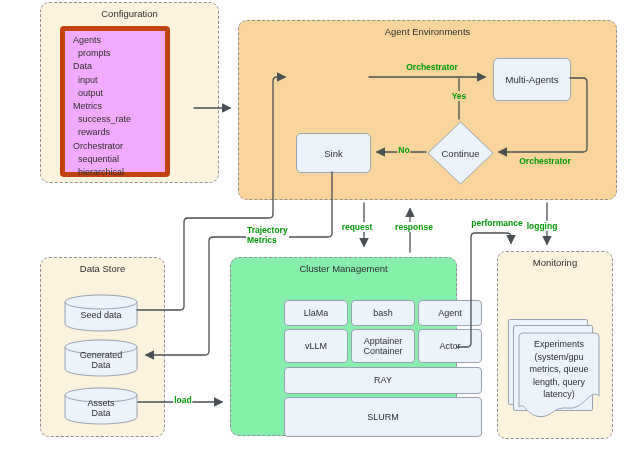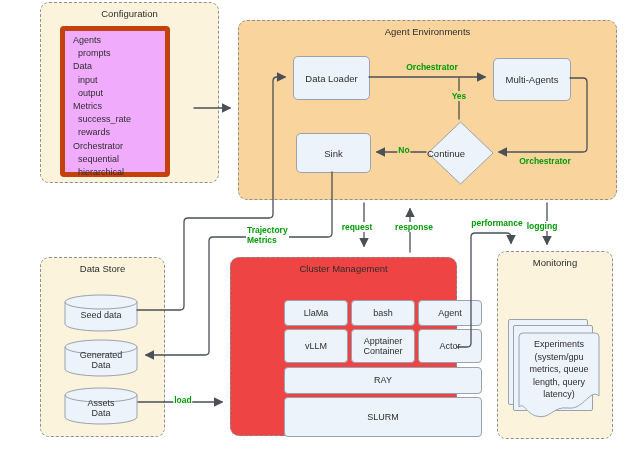--- a/index.html
+++ b/index.html
@@ -3,21 +3,21 @@
 <meta charset="utf-8">
 <style>
   html,body{margin:0;padding:0;background:#ffffff;}
   .canvas{
     position:relative;width:635px;height:458px;background:#ffffff;overflow:hidden;
     font-family:"Liberation Sans","DejaVu Sans",sans-serif;color:#2e2e2e;
   }
   .group{position:absolute;border:1.4px dashed #8f8f8f;border-radius:9px;box-sizing:border-box;}
   .group.cream{background:#fbf3dc;}
   .group.orange{background:#f9d49c;}
-  .group.green{background:#ef4444;}
+  .group.green{background:#86efac;}
   .gtitle{position:absolute;top:5px;left:0;width:100%;text-align:center;font-size:9.5px;color:#2e2e2e;}
   .node{
     position:absolute;background:#edf3fb;border:1px solid #98a2b0;border-radius:5px;
     display:flex;align-items:center;justify-content:center;text-align:center;
     font-size:9.5px;color:#2e2e2e;box-sizing:border-box;white-space:pre-line;line-height:11px;
   }
   .confbox{
     position:absolute;left:19px;top:23px;width:110px;height:151px;background:#f0abfc;
     border:5px solid #c2410c;border-radius:4px;box-sizing:border-box;
     font-size:9px;line-height:13.2px;white-space:pre;padding:3px 0 0 8px;color:#2e2e2e;
@@ -30,21 +30,21 @@
   .cyl{position:absolute;width:74px;height:38px;}
   .cyl svg{position:absolute;left:0;top:0;}
   .cyl .shape{fill:#edf3fb;stroke:#98a2b0;stroke-width:1;}
   .cyl .rim{fill:none;stroke:#98a2b0;stroke-width:1;}
   .cyl-label{
     position:absolute;left:0;top:4px;width:100%;height:34px;display:flex;align-items:center;justify-content:center;
     text-align:center;font-size:9px;line-height:10.5px;white-space:pre-line;color:#2e2e2e;
   }
   .diamond{position:absolute;}
   .diamond polygon{fill:#edf3fb;stroke:#98a2b0;stroke-width:1;}
-  .diamond-label{position:absolute;width:100%;text-align:left;font-size:9.5px;color:#2e2e2e;}
+  .diamond-label{position:absolute;width:100%;text-align:center;font-size:9.5px;color:#2e2e2e;}
   .wires{position:absolute;left:0;top:0;z-index:5;pointer-events:none;}
   .edge-label{
     position:absolute;z-index:6;transform:translate(-50%,-50%);
     font-size:8.5px;font-weight:bold;color:#009b06;background:#ffffff;
     padding:0 1px;line-height:10px;white-space:pre;text-align:left;
   }
   .edge-label.on-orange{background:#f9d49c;}
   .edge-label.block{transform:none;}
   .doc-back{position:absolute;width:80px;height:86px;background:#edf3fb;border:1px solid #98a2b0;border-radius:2px;box-sizing:border-box;}
   .doc-front{position:absolute;}
@@ -68,21 +68,20 @@
 Metrics
   success_rate
   rewards
 Orchestrator
   sequential
   hierarchical</div>
   </div>
 
   <div class="group orange" style="left:238px;top:20px;width:379px;height:180px">
     <div class="gtitle">Agent Environments</div>
-    <div class="node" style="left:54px;top:35px;width:77px;height:44px">Data Loader</div>
     <div class="node" style="left:254px;top:37px;width:78px;height:43px">Multi-Agents</div>
     <div class="node" style="left:57px;top:112px;width:75px;height:40px">Sink</div>
     <svg class="diamond" style="left:188px;top:100px" width="67" height="64" viewBox="0 0 67 64">
       <polygon points="33.5,1 66,32 33.5,63 1,32"></polygon>
     </svg>
     <div class="diamond-label" style="left:188px;top:127px;width:67px">Continue</div>
   </div>
 
   <div class="group cream" style="left:40px;top:257px;width:125px;height:180px">
     <div class="gtitle">Data Store</div>

